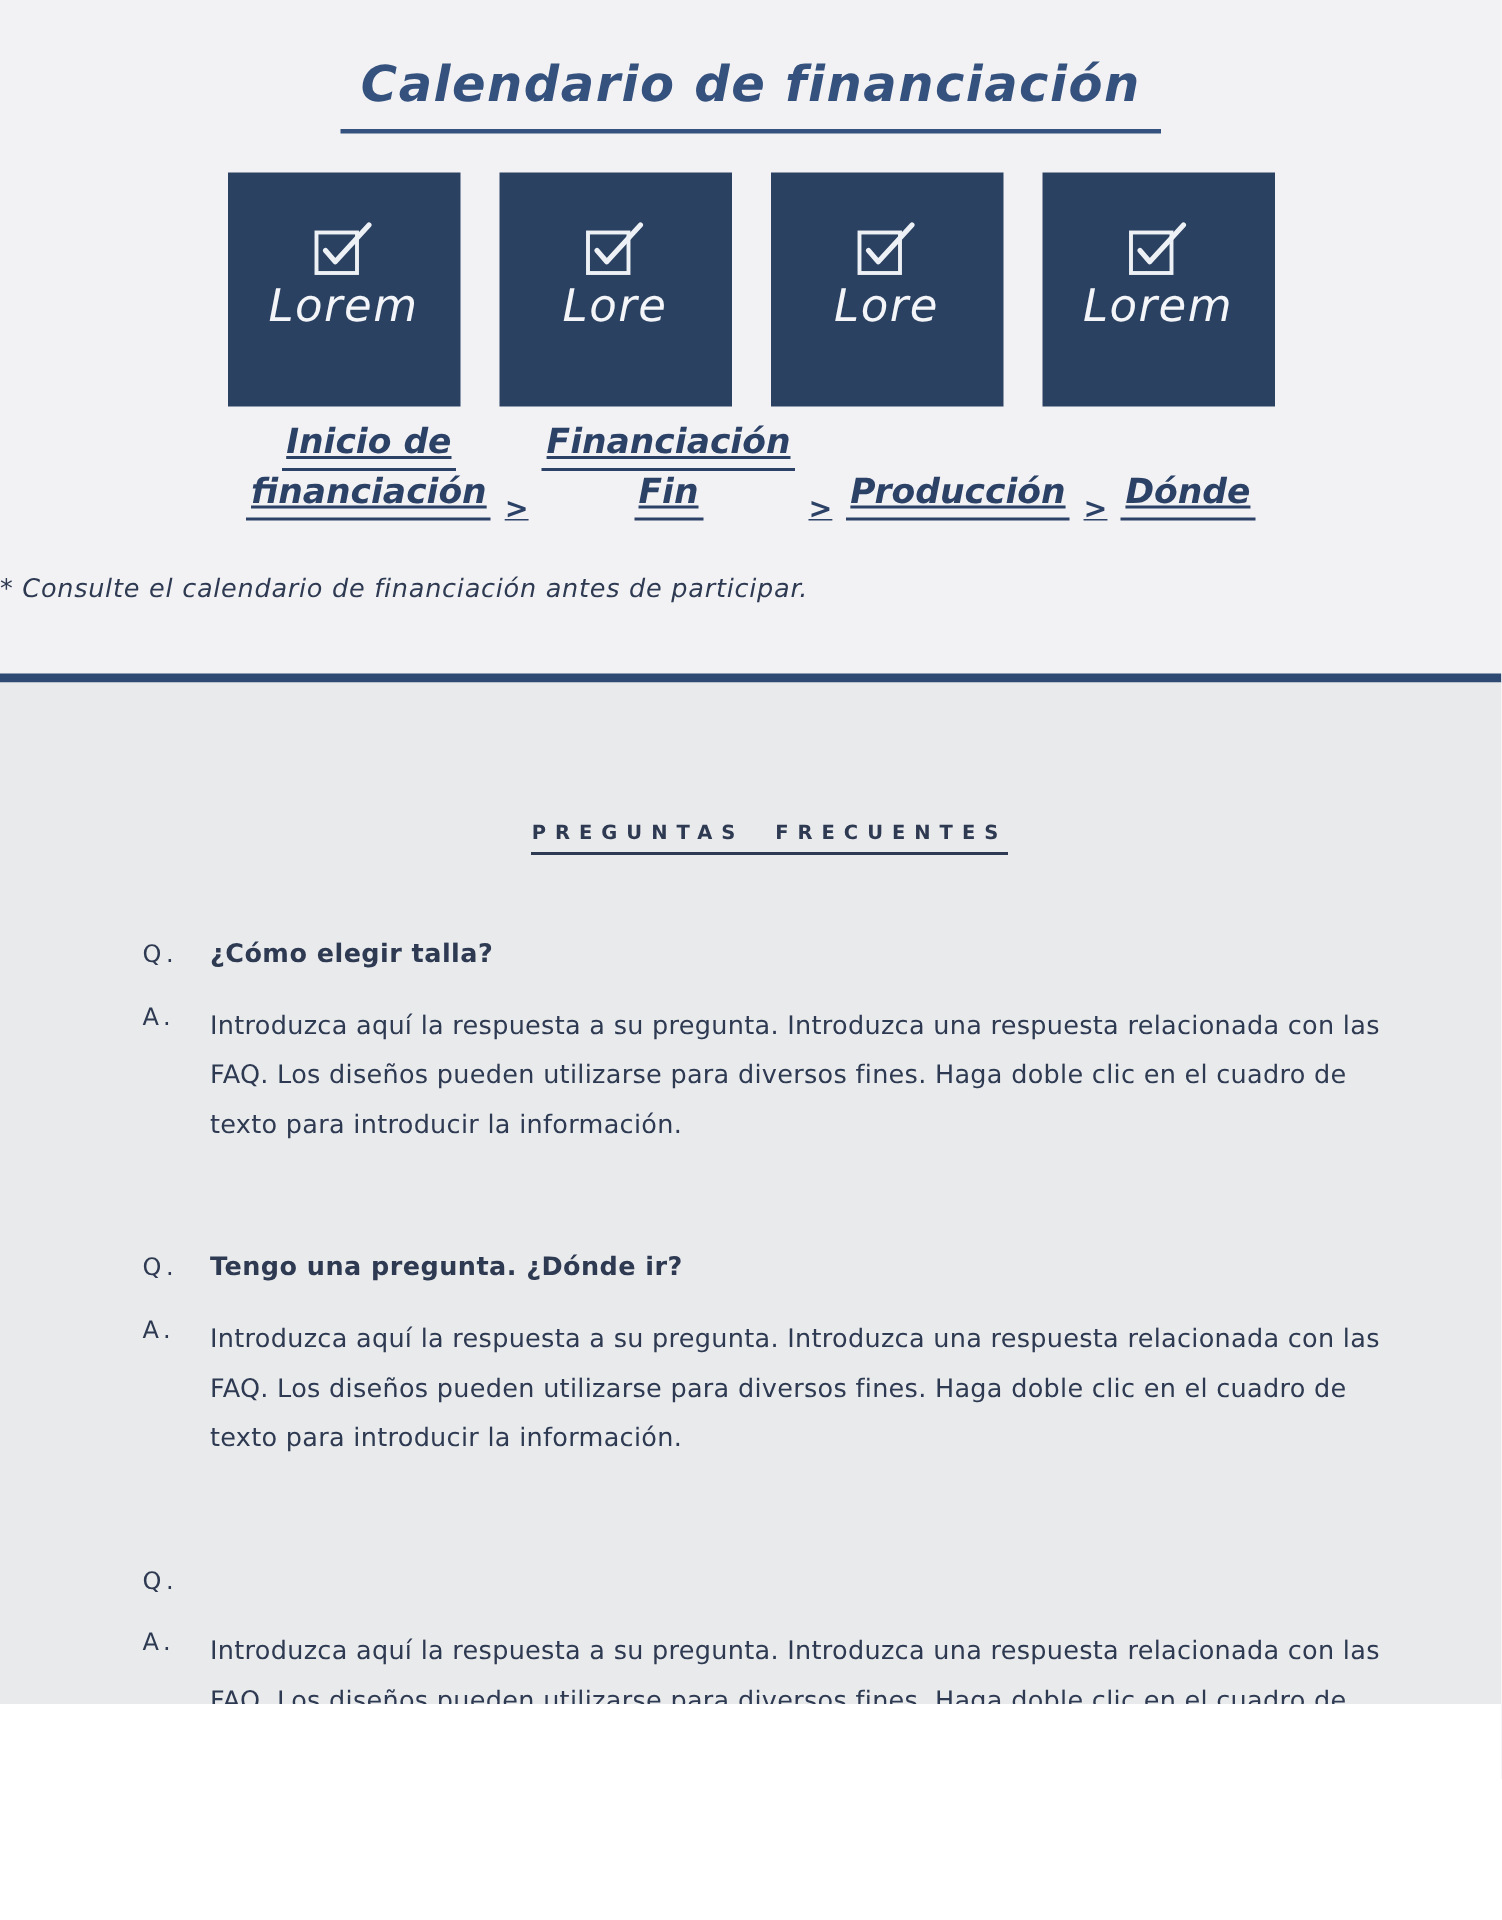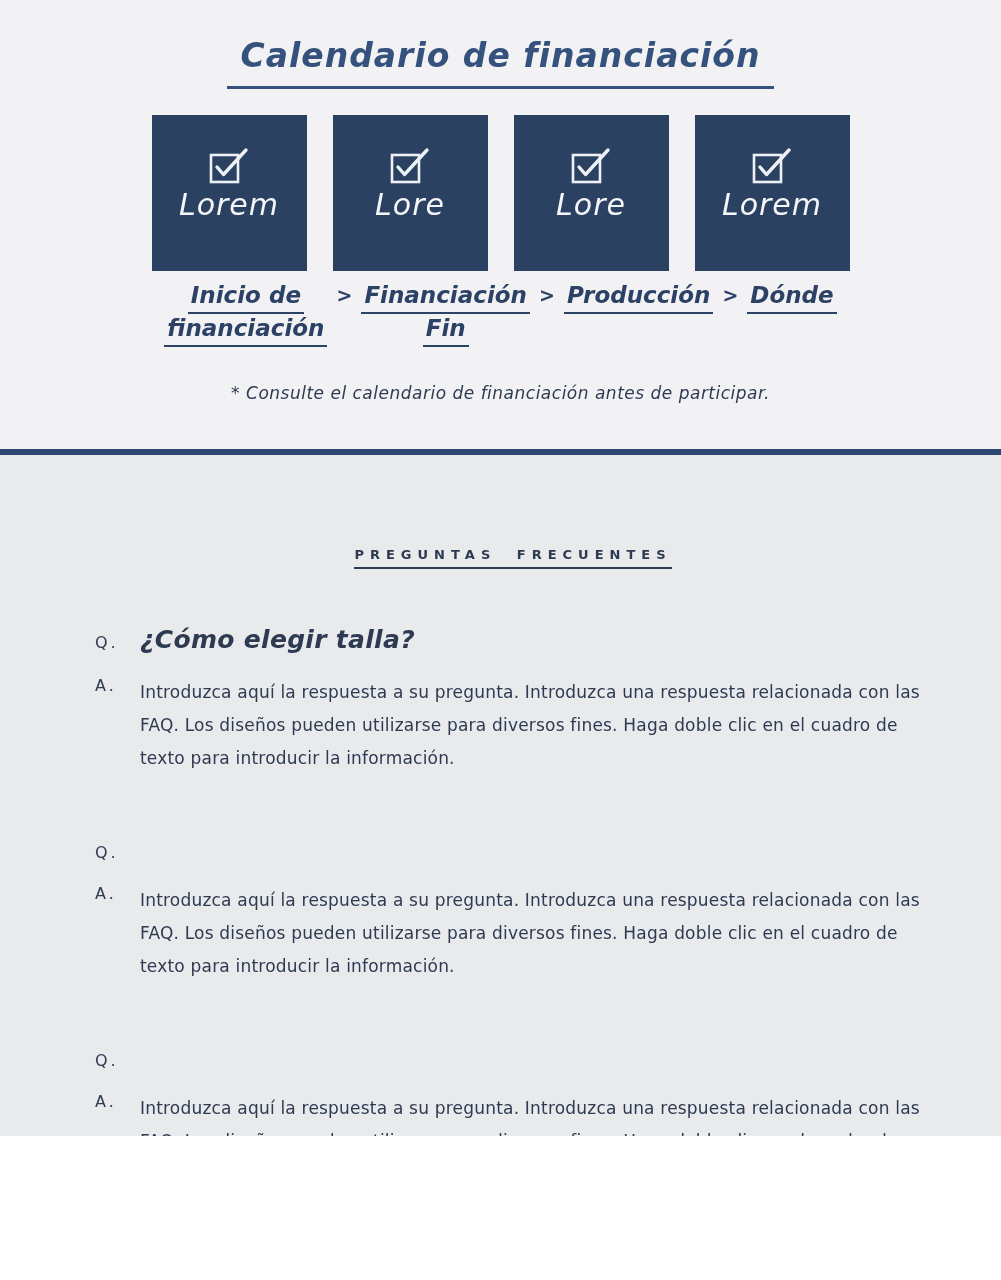--- a/index.html
+++ b/index.html
@@ -32,30 +32,30 @@
   .box{
     width:155px;height:156px;background:var(--navy-box);
     display:flex;flex-direction:column;align-items:center;
   }
   .cb{margin-top:32px;line-height:0;}
   .box-label{
     color:var(--box-label);
     font-style:italic;font-size:30px;letter-spacing:1px;margin-top:3px;
   }
   .steps{
-    display:flex;justify-content:center;align-items:flex-start;
-    margin-top:13px;color:var(--navy-step);
+    display:flex;justify-content:center;align-items:flex-end;
+    margin-top:13px;color:var(--navy-step);text-decoration:underline;
   }
   .step{display:flex;flex-direction:column;align-items:center;text-align:center;
     font-style:italic;font-weight:bold;font-size:23px;line-height:1;}
   .sline{display:inline-block;border-bottom:2px solid var(--navy-step);
     padding:0 3px 5px 3px;margin-bottom:3px;}
   .chev{font-weight:bold;font-size:19px;margin:0 9px;color:var(--navy-step);}
   .note{
-    text-align:center;margin-top:33px;
+    text-align:left;margin-top:33px;
     font-style:italic;font-size:17px;color:var(--navy-text);letter-spacing:.5px;
   }
 
   
   .divider{height:6px;background:var(--divider);}
 
   
   .faq{padding:89px 70px 0 95px;background:var(--bg-bottom);}
   .faq-head-wrap{text-align:center;}
   .faq-head{
@@ -67,21 +67,21 @@
   }
   .faq-items{margin-top:56px;}
   .faq-item + .faq-item{margin-top:68px;}
   .qrow{display:flex;align-items:baseline;}
   .arow{display:flex;margin-top:22px;}
   .qa-label{
     flex:0 0 45px;
     font-size:16px;letter-spacing:3px;color:var(--navy-text);
   }
   .qtext{
-    font-style:italic;font-weight:bold;font-size:25px;
+    font-weight:bold;font-size:17px;
     color:var(--navy-text);letter-spacing:.3px;
   }
   .atext{
     font-size:17px;line-height:33px;
     color:var(--navy-text);max-width:780px;letter-spacing:.2px;
   }
 </style>
 </head>
 <body>
 
@@ -170,20 +170,21 @@
         </div>
         <div class="arow">
           <span class="qa-label">A.</span>
           <span class="atext">Introduzca aquí la respuesta a su pregunta. Introduzca una respuesta relacionada con las FAQ. Los diseños pueden utilizarse para diversos fines. Haga doble clic en el cuadro de texto para introducir la información.</span>
         </div>
       </div>
 
       <div class="faq-item">
         <div class="qrow">
           <span class="qa-label">Q.</span>
+          <span class="qtext">Tengo una pregunta. ¿Dónde ir?</span>
         </div>
         <div class="arow">
           <span class="qa-label">A.</span>
           <span class="atext">Introduzca aquí la respuesta a su pregunta. Introduzca una respuesta relacionada con las FAQ. Los diseños pueden utilizarse para diversos fines. Haga doble clic en el cuadro de texto para introducir la información.</span>
         </div>
       </div>
 
       <div class="faq-item">
         <div class="qrow">
           <span class="qa-label">Q.</span>

